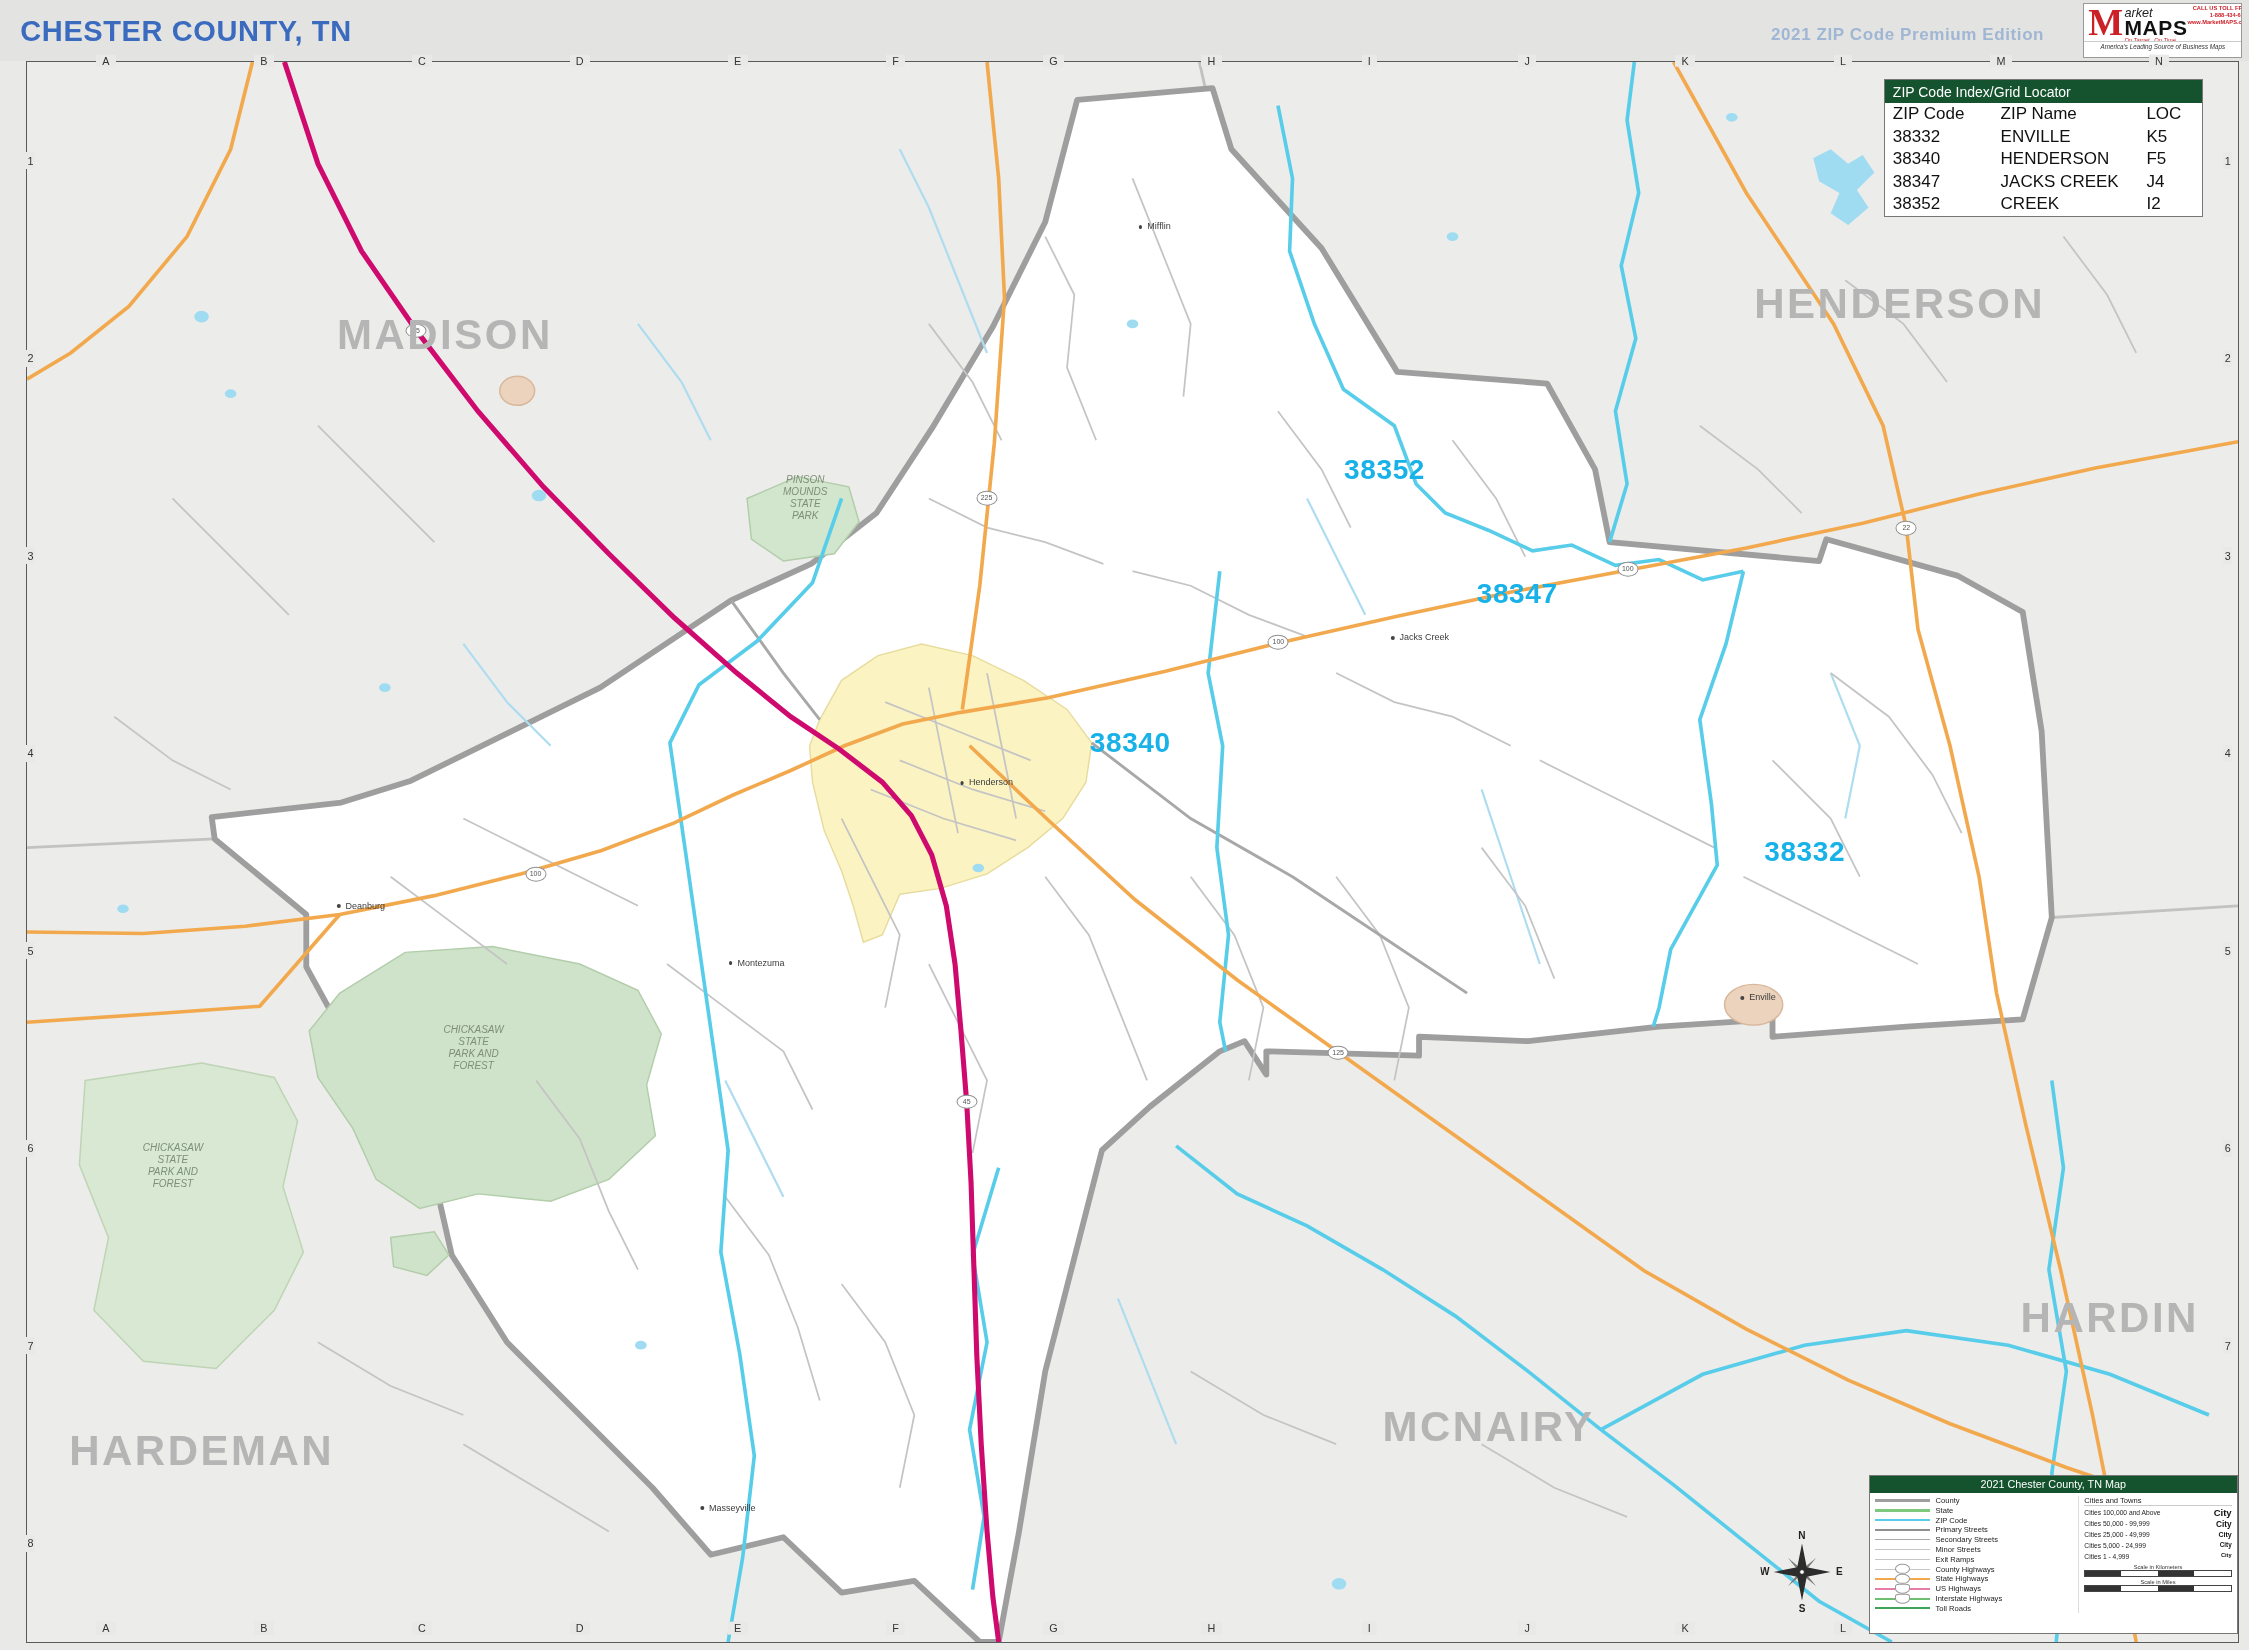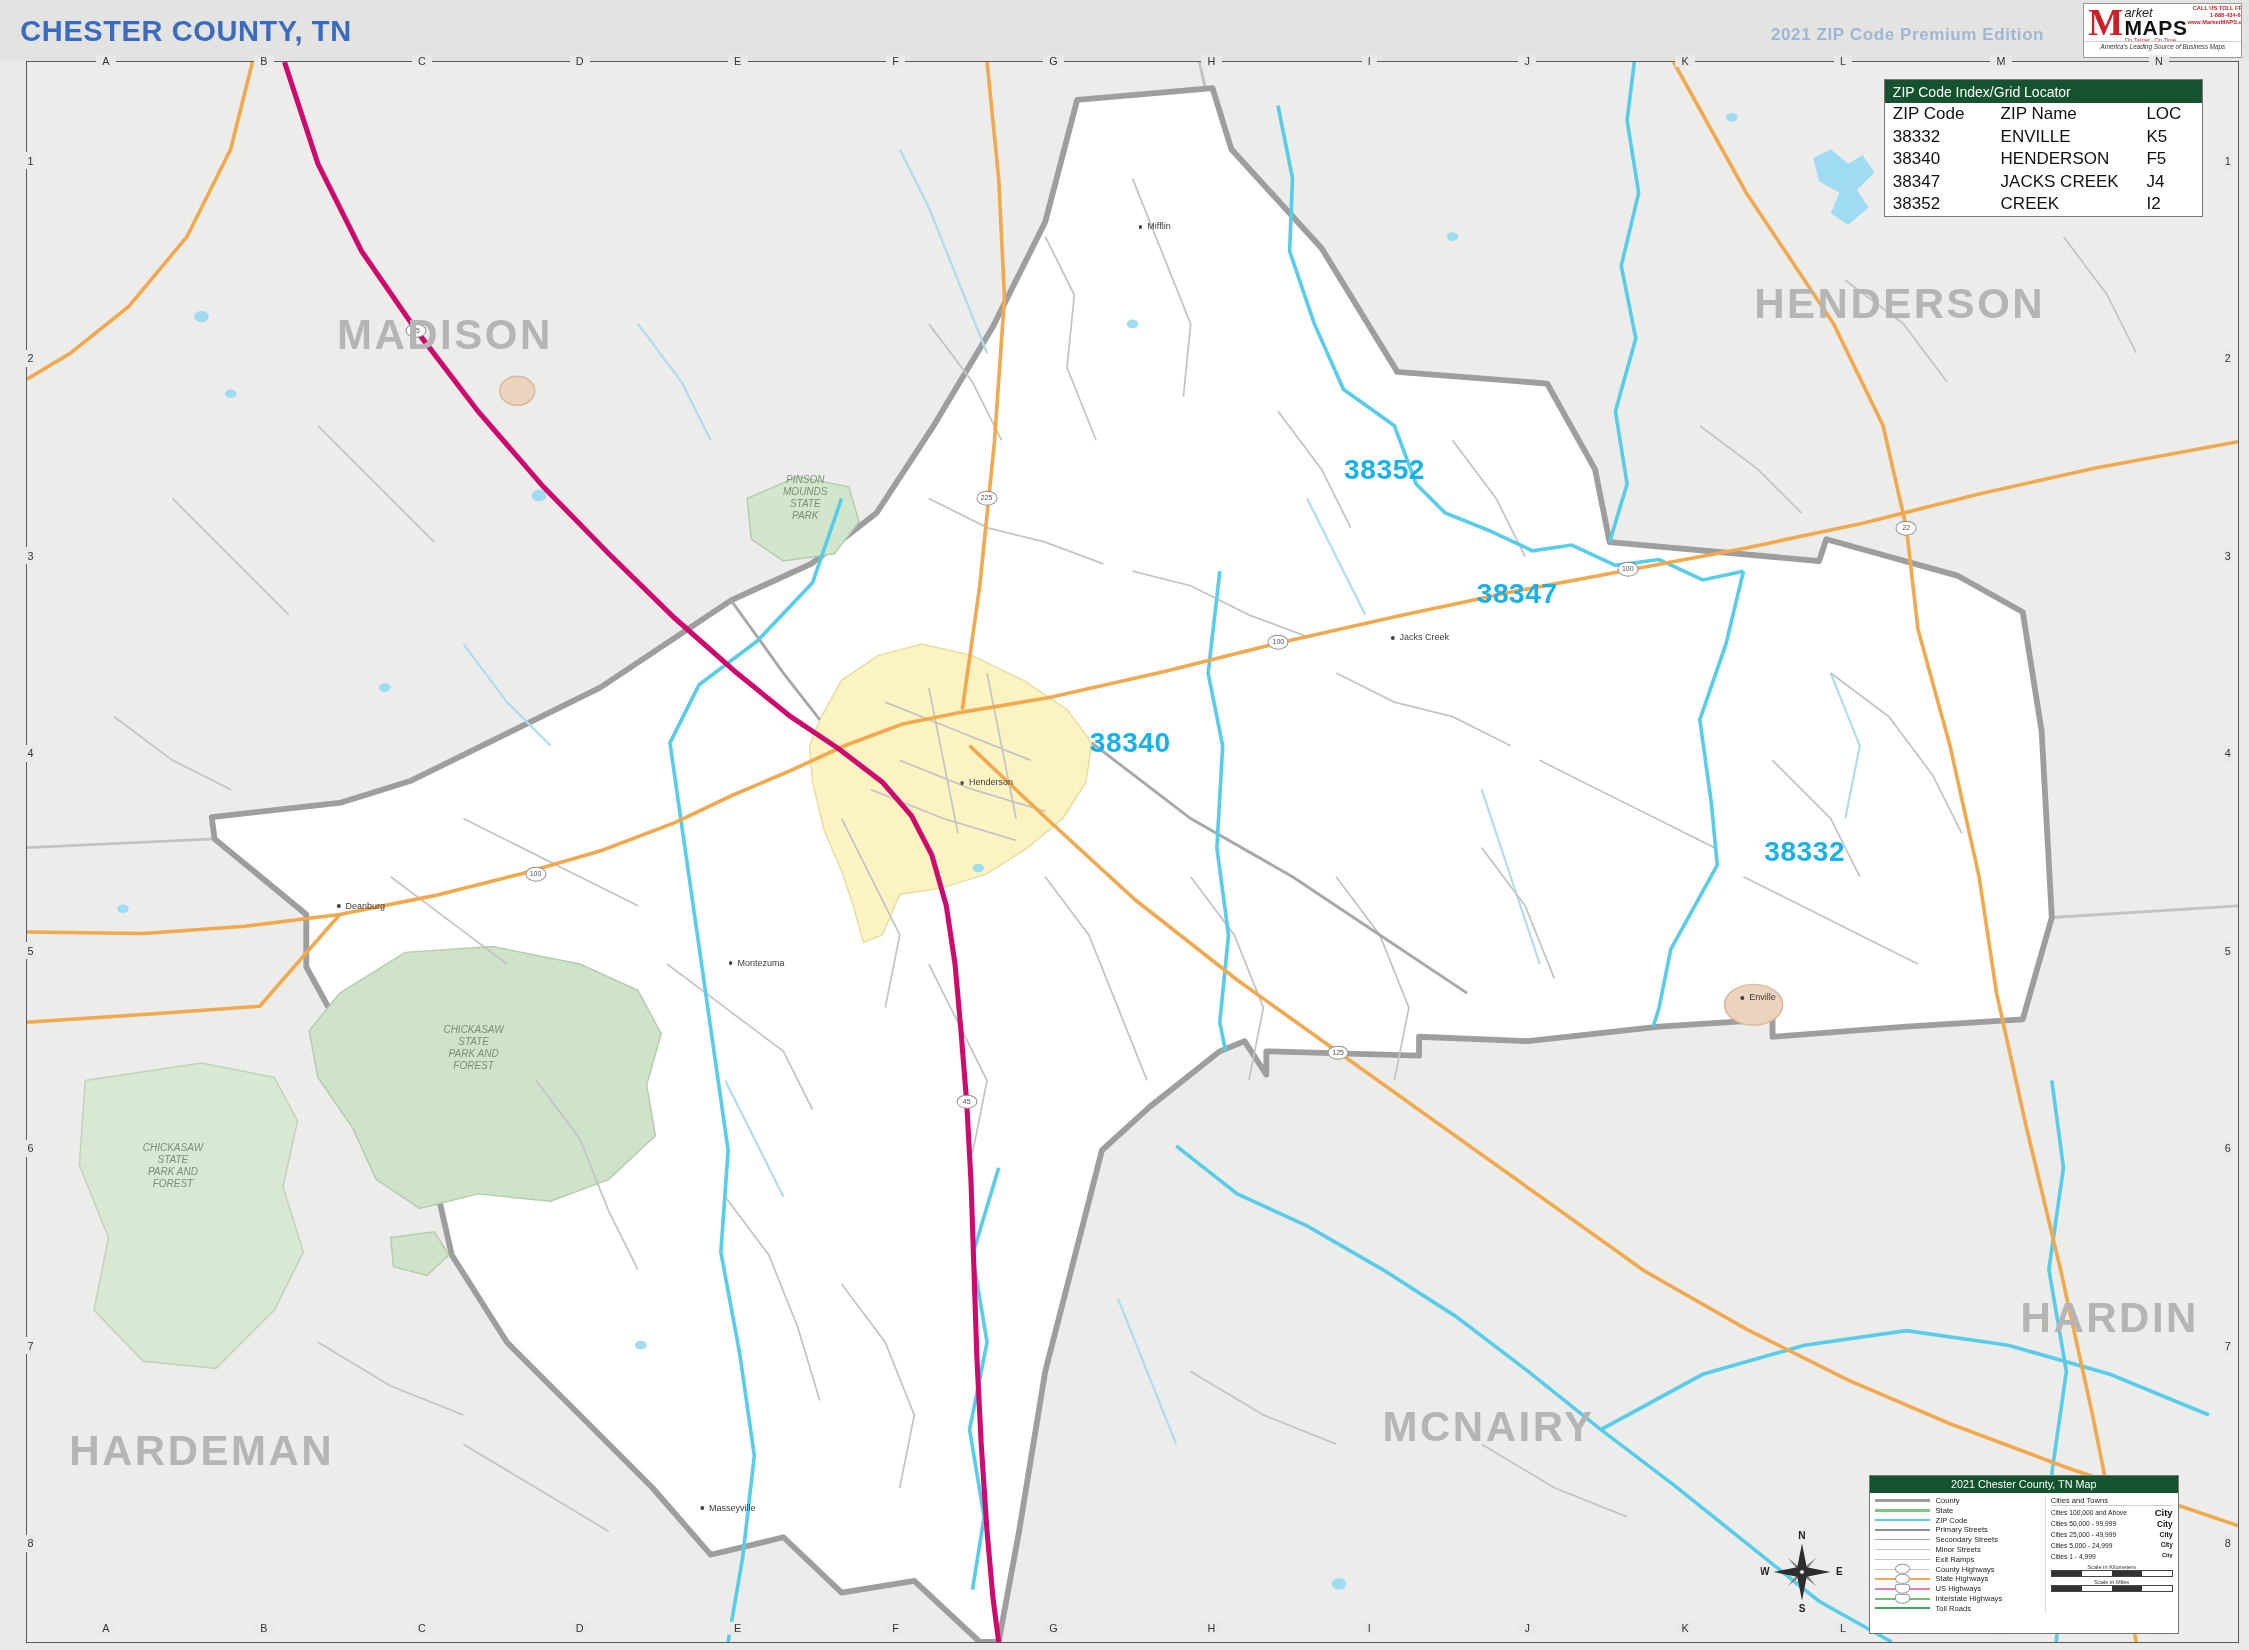--- a/index.html
+++ b/index.html
@@ -46,21 +46,21 @@
   .shield{position:absolute;transform:translate(-50%,-50%);width:19px;height:12.7px;background:#fff;border:0.6px solid #8f8f8f;border-radius:50%;font-size:7px;color:#555;text-align:center;line-height:12px;z-index:2;}
 
   
   .zip-index{position:absolute;left:84.0%;top:1.1%;width:317px;background:#fff;border:0.6px solid #777;z-index:8;}
   .panel-title{background:#14532d;color:#fff;font-size:14px;padding:3.2px 7.6px;}
   .zi-table{width:100%;border-collapse:collapse;}
   .zi-table td{font-size:17px;color:#111;padding:1.3px 7.6px;}
   .zi-table .c1{width:34%;} .zi-table .c2{width:46%;} .zi-table .c3{width:20%;}
 
   
-  .legend{position:absolute;left:83.3%;top:89.4%;width:310px;height:159px;background:#fff;border:0.6px solid #777;z-index:8;box-sizing:border-box;}
+  .legend{position:absolute;left:83.3%;top:89.4%;width:369px;height:159px;background:#fff;border:0.6px solid #777;z-index:8;box-sizing:border-box;}
   .legend .panel-title{font-size:10.8px;padding:2.5px 6.3px;text-align:center;}
   .legend-body{display:flex;padding:3.2px 5.1px 2.5px 5.1px;box-sizing:border-box;}
   .lcol{width:57%;}
   .rcol{width:43%;border-left:0.6px solid #ddd;padding-left:5.1px;box-sizing:border-box;}
   .lrow{display:flex;align-items:center;height:9.8px;}
   .swwrap{position:relative;width:55px;margin-right:5.7px;flex:none;display:flex;align-items:center;}
   .sw{width:100%;height:1.3px;background:#bbb;}
   .badge{display:none;position:absolute;left:20.3px;top:50%;transform:translateY(-50%);width:12.7px;height:8.3px;background:#fff;border:0.6px solid #999;}
   .badge.oval{border-radius:50%;}
   .badge.shield{border-radius:30% 30% 55% 55%;}

